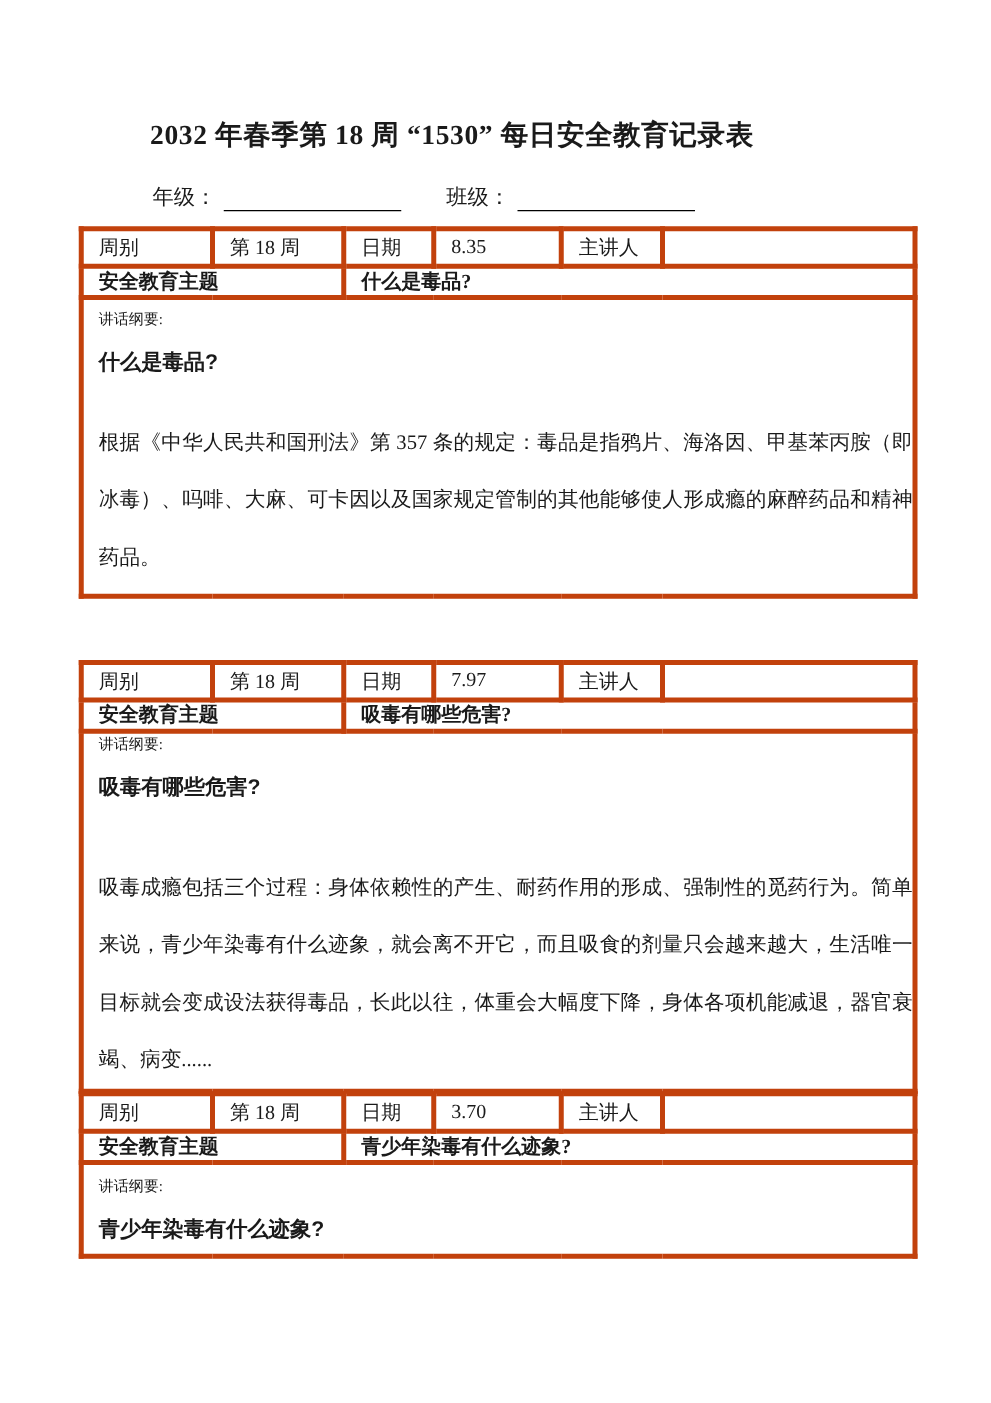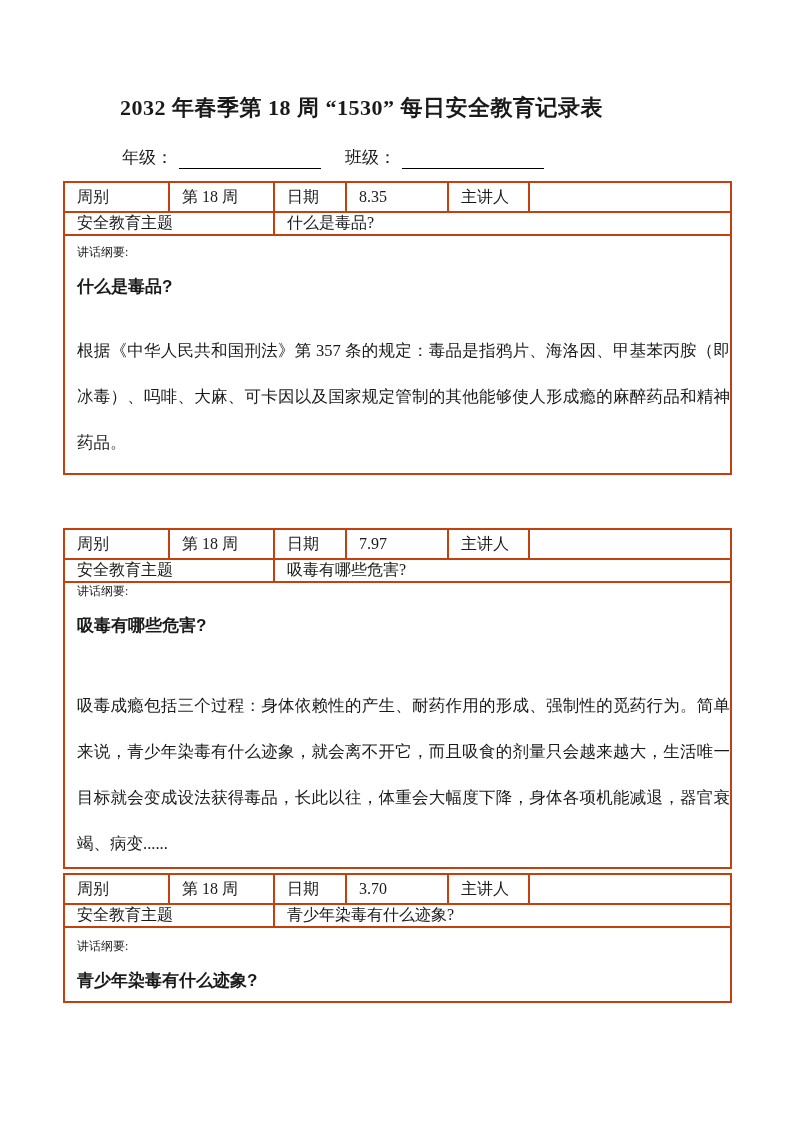--- a/index.html
+++ b/index.html
@@ -31,40 +31,40 @@
     white-space: nowrap;
   }
   .blank {
     display: inline-block;
     width: 142px;
     height: 20px;
     border-bottom: 1.5px solid #000;
     vertical-align: bottom;
     margin-left: 6px;
   }
-  .field-gap { margin-left: 24px; }
+  .field-gap { margin-left: 36px; }
 
   table.record {
     position: absolute;
     left: 63px;
     width: 667px;
     border-collapse: collapse;
     table-layout: fixed;
   }
   .t1 { top: 181px; }
   .t2 { top: 528px; }
   .t3 { top: 873px; }
   table.record td {
-    border: 2px solid #c2410c;
+    border: 4px solid #c2410c;
     font-size: 16px;
     padding: 0 0 0 12px;
     vertical-align: middle;
   }
   .meta-row td { height: 30px; }
-  .topic-row td { height: 14px; }
+  .topic-row td { height: 14px; font-weight: bold; }
   td.content {
     vertical-align: top;
     padding: 12px 12px 0 12px;
   }
   .t1 td.content { height: 239px; }
   .t2 td.content { height: 261px; }
   .t3 td.content { height: 75px; }
 
   .outline-label { font-size: 12px; }
   .outline-heading {

